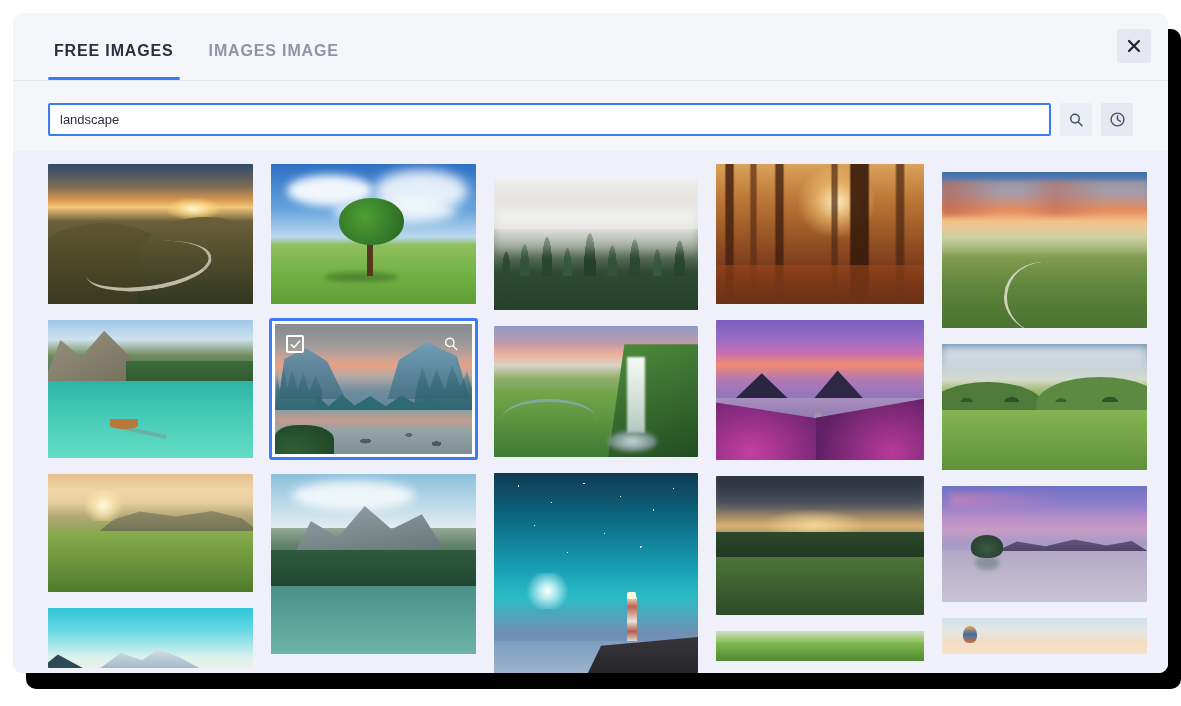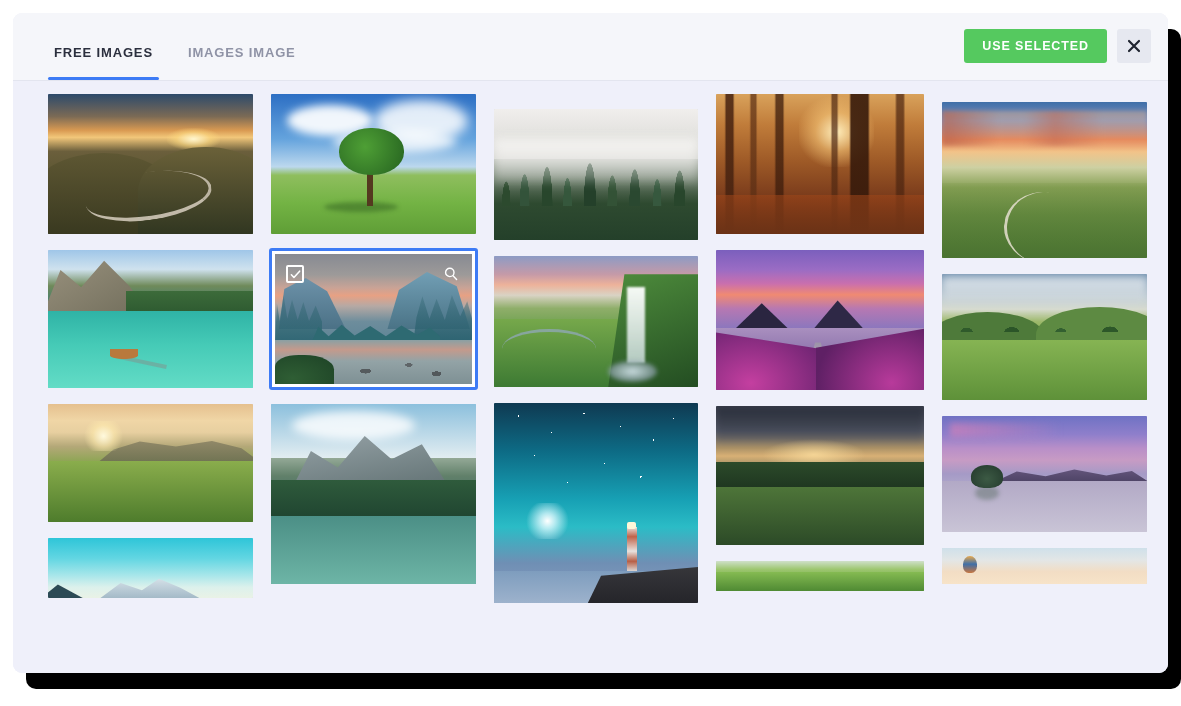--- a/index.html
+++ b/index.html
@@ -56,21 +56,21 @@
 
   .tabs {
     display: flex;
     align-items: flex-end;
     height: 100%;
     padding-left: 35px;
   }
 
   .tab {
     position: relative;
-    font-size: 13px;
+    font-size: 16px;
     font-weight: bold;
     letter-spacing: 0.85px;
     color: #8f93a6;
     padding: 0 6px 20px 6px;
     margin-right: 23px;
     background: none;
     border: none;
     cursor: pointer;
     font-family: "Liberation Sans", sans-serif;
     white-space: nowrap;
@@ -410,29 +410,43 @@
   <div class="modal-shadow"></div>
 
   <div class="modal">
 
     <div class="modal-header">
       <div class="tabs">
         <button class="tab active">FREE IMAGES</button>
         <button class="tab">IMAGES IMAGE</button>
       </div>
       <div class="header-actions">
-        <button class="btn-use-selected">USE SELECTED</button>
         <button class="btn-close">
           <svg width="14" height="14" viewBox="0 0 14 14">
             <path d="M2 2 L12 12 M12 2 L2 12" stroke="#1f2430" stroke-width="2.2" stroke-linecap="round"></path>
           </svg>
         </button>
       </div>
     </div>
 
+    <div class="search-row">
+      <input class="search-input" type="text" value="landscape" style="">
+      <button class="icon-btn search-btn">
+        <svg width="16" height="16" viewBox="0 0 16 16">
+          <circle cx="7" cy="6.6" r="4.3" fill="none" stroke="#4a5068" stroke-width="1.5"></circle>
+          <path d="M10.3 10 L14 13.8" stroke="#4a5068" stroke-width="1.5" stroke-linecap="round"></path>
+        </svg>
+      </button>
+      <button class="icon-btn">
+        <svg width="17" height="17" viewBox="0 0 17 17">
+          <circle cx="8.5" cy="8.5" r="6.4" fill="none" stroke="#4a5068" stroke-width="1.4"></circle>
+          <path d="M8.5 4.6 L8.5 8.7 L11.4 10.4" fill="none" stroke="#4a5068" stroke-width="1.4" stroke-linecap="round" stroke-linejoin="round"></path>
+        </svg>
+      </button>
+    </div>
 
     <div class="gallery">
       <div class="masonry">
 
         <div class="mcol c1">
           <div class="card" style="height:140px">
             <span class="photo p1">
               <i class="sun"></i>
                 <i class="hillA"></i>
                 <i class="hillB"></i>

